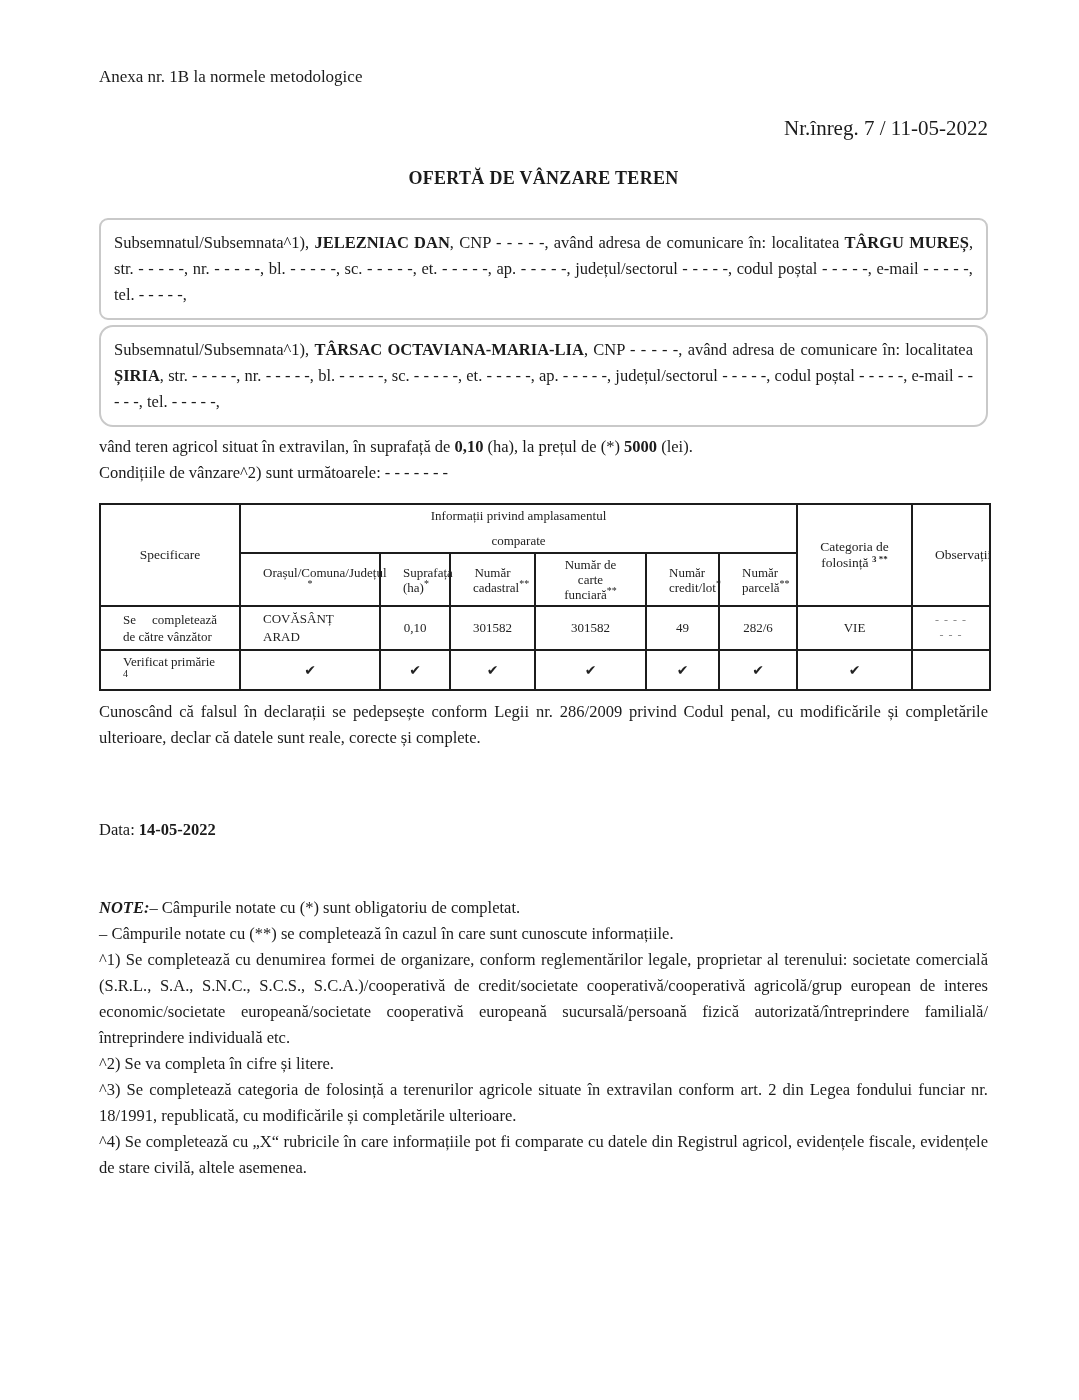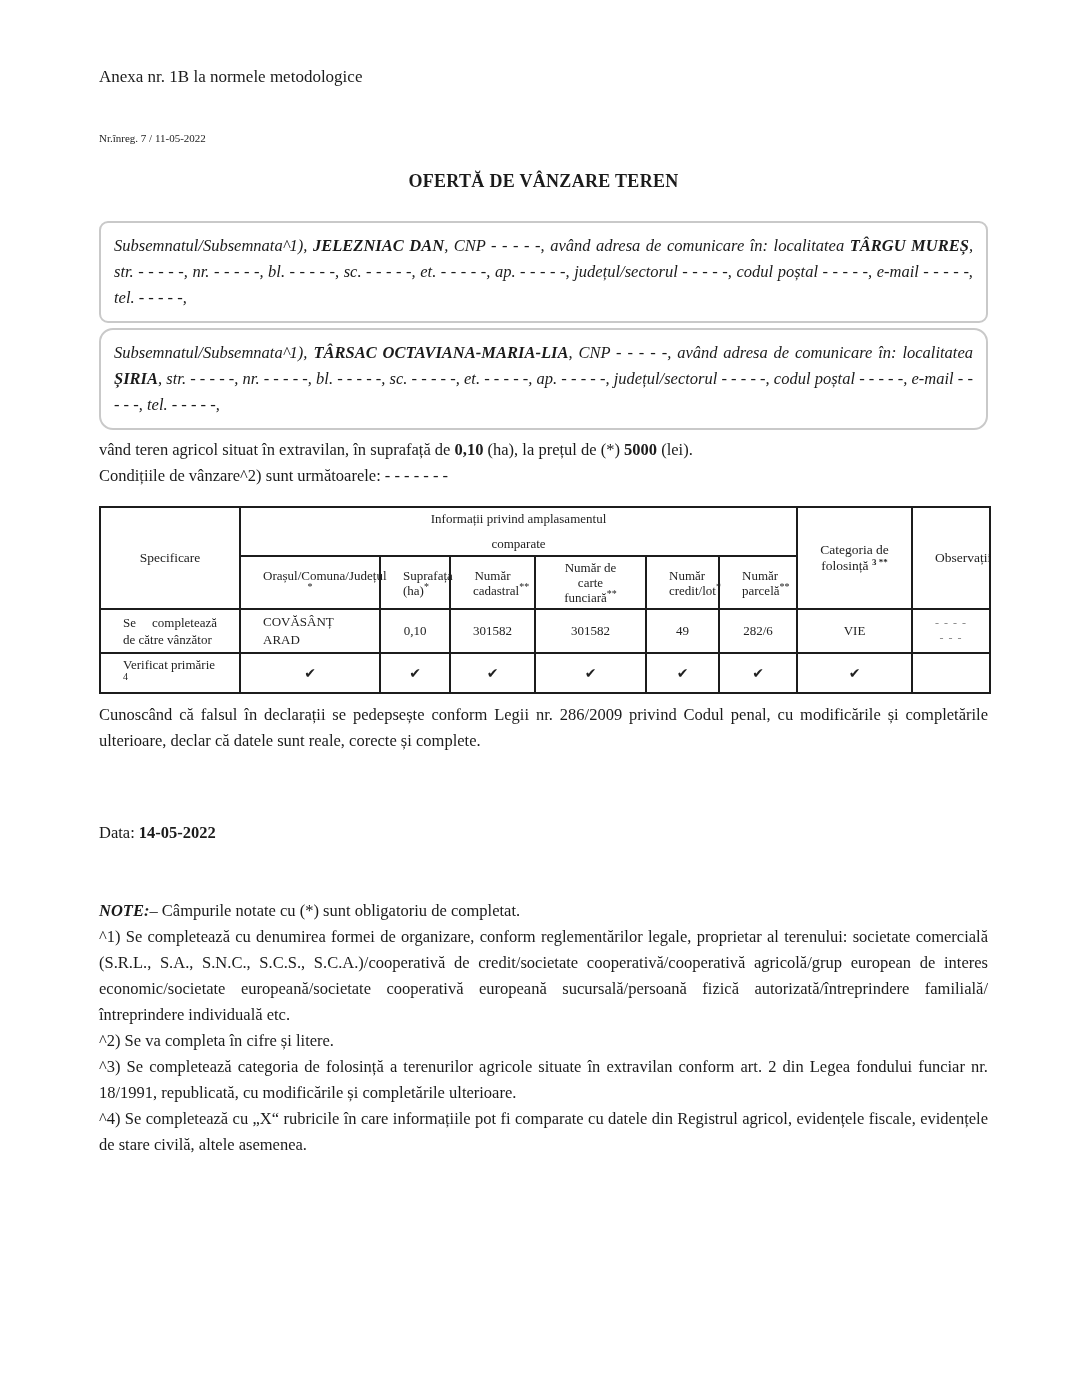--- a/index.html
+++ b/index.html
@@ -14,33 +14,32 @@
     color: #1b1b1b;
     overflow: hidden;
   }
   .content {
     position: absolute;
     left: 99px;
     top: 16px;
     width: 889px;
   }
   .annex { margin-top: 51px; font-size: 17px; }
-  .regnum { margin-top: 45px; text-align: left; font-size: 11px; }
+  .regnum { margin-top: 29px; text-align: right; font-size: 21px; }
   .title  { margin-top: 27px; text-align: center; font-weight: bold; font-size: 18px; letter-spacing: 0.3px; }
 
   .roundbox {
     margin-top: 29px;
     border: 2px solid #c9c9c9;
     border-radius: 9px;
     padding: 10px 13px;
     font-size: 16.5px;
     line-height: 26px;
     text-align: justify;
     background: #fff;
-    font-style: italic;
   }
   .roundbox.second { margin-top: 5px; border-radius: 14px; }
   .b { font-weight: bold; }
 
   .para { font-size: 16.5px; line-height: 26px; text-align: justify; }
   .sale { margin-top: 7px; }
 
   table.land {
     margin-top: 17px;
     border-collapse: collapse;
@@ -163,20 +162,21 @@
       </table>
 
     <p class="para legal">Cunoscând că falsul în declarații se pedepsește conform Legii nr. 286/2009 privind Codul penal, cu modificările și completările ulterioare, declar că datele sunt reale, corecte și complete.</p>
 
     <p class="dateline">
       <span>Data: </span><span class="b">14-05-2022</span>
     </p>
 
     <div class="notes">
       <p><span class="note-title">NOTE:</span><span>– Câmpurile notate cu (*) sunt obligatoriu de completat.</span></p>
+      <p>– Câmpurile notate cu (**) se completează în cazul în care sunt cunoscute informațiile.</p>
       <p>^1) Se completează cu denumirea formei de organizare, conform reglementărilor legale, proprietar al terenului: societate comercială (S.R.L., S.A., S.N.C., S.C.S., S.C.A.)/cooperativă de credit/societate cooperativă/cooperativă agricolă/grup european de interes economic/societate europeană/societate cooperativă europeană sucursală/persoană fizică autorizată/întreprindere familială/întreprindere individuală etc.</p>
       <p>^2) Se va completa în cifre și litere.</p>
       <p>^3) Se completează categoria de folosință a terenurilor agricole situate în extravilan conform art. 2 din Legea fondului funciar nr. 18/1991, republicată, cu modificările și completările ulterioare.</p>
       <p>^4) Se completează cu „X“ rubricile în care informațiile pot fi comparate cu datele din Registrul agricol, evidențele fiscale, evidențele de stare civilă, altele asemenea.</p>
     </div>
 
   </div>
 </div>
 
 </body></html>

